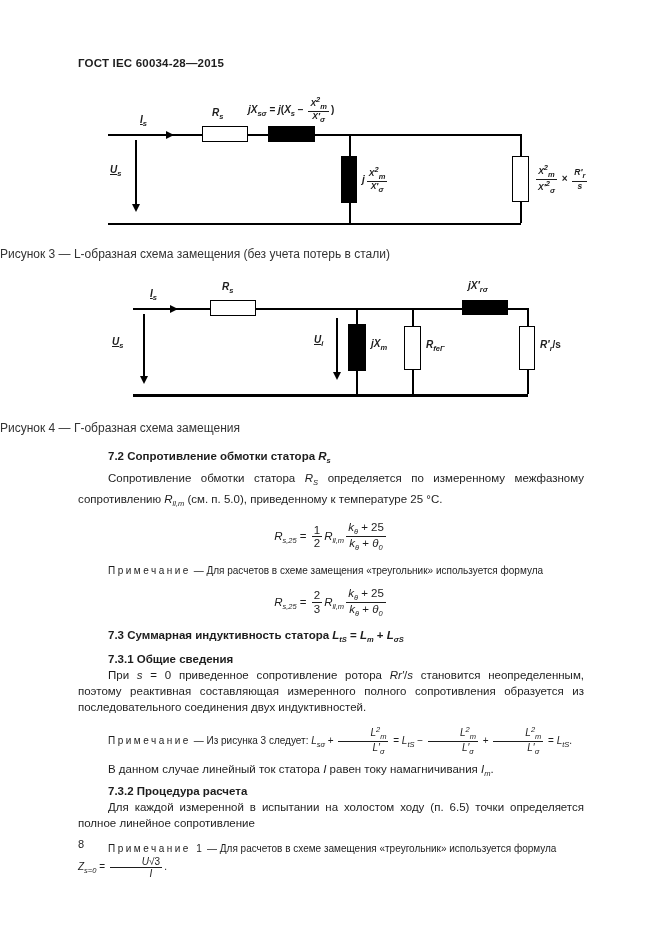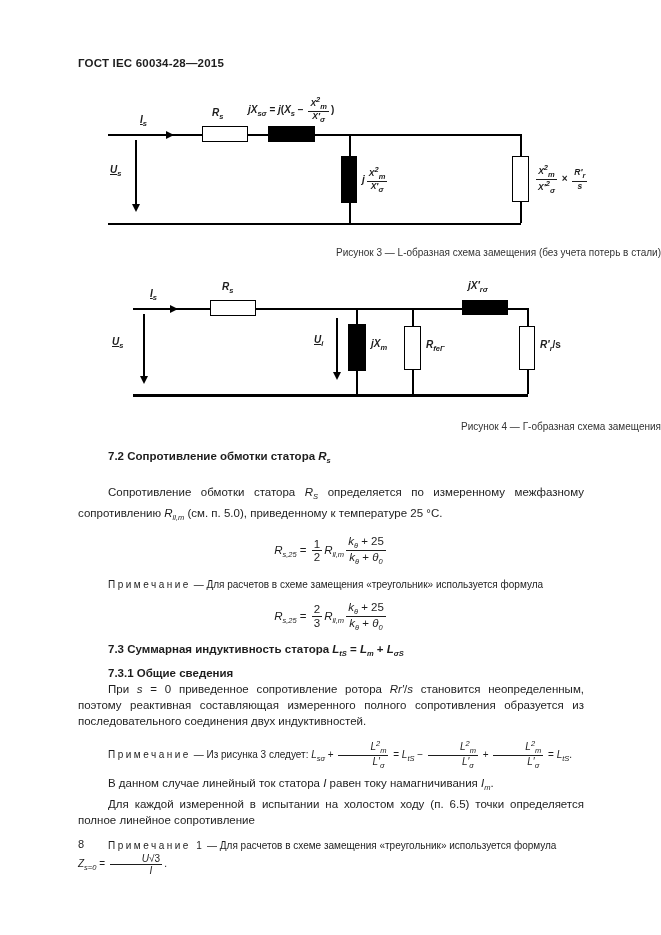--- a/index.html
+++ b/index.html
@@ -13,37 +13,37 @@
   .wire{position:absolute;background:#000;height:1.6px}
   .vwire{position:absolute;background:#000;width:1.6px}
   .boxw{position:absolute;background:#fff;border:1.8px solid #000}
   .boxb{position:absolute;background:#000}
   .tri-r{position:absolute;width:0;height:0;border-top:4px solid transparent;
          border-bottom:4px solid transparent;border-left:8px solid #000}
   .tri-d{position:absolute;width:0;height:0;border-left:4px solid transparent;
          border-right:4px solid transparent;border-top:8px solid #000}
   .dl{position:absolute;font-size:10px;font-weight:bold;font-style:normal;white-space:nowrap}
   .dl .frac{font-size:8.5px}
-  .cap{position:absolute;left:0;right:0;text-align:right;font-size:10px;color:#333}
+  .cap{position:absolute;left:0;right:0;text-align:left;font-size:12px;color:#333}
 
   
   .fv{font-style:italic}
   .ft{font-style:normal}
   .fu{text-decoration:underline}
   sub{font-size:7.5px;vertical-align:-3px;font-style:italic}
   sup{font-size:7.5px;vertical-align:4px;font-style:italic}
   .frac{display:inline-block;vertical-align:middle;text-align:center;margin:0 2px;line-height:1.1}
   .frac .num{display:block;border-bottom:1.2px solid currentColor;padding:0 2px}
   .frac .den{display:block;padding:0 2px}
   .fx{white-space:nowrap}
 
   
   .col{position:absolute;left:78px;top:448px;width:506px;font-size:11.5px;line-height:16px;text-align:justify}
   .h{font-weight:bold;margin-left:30px;text-align:left;white-space:nowrap}
-  .h72{margin-bottom:15px}
+  .h72{margin-bottom:1px}
   .h73{margin-top:9px}
   .h731{margin-top:3px}
   .h732{margin-top:1px}
   .para{text-indent:30px}
   .note{font-size:10px;line-height:14px;text-indent:30px;margin-top:11px;text-align:left}
   .note-label{letter-spacing:2.5px}
   .formula-block{text-align:center;font-weight:normal;font-size:11.5px;text-indent:0;margin:9px 0 7px}
   .pageno{position:absolute;left:78px;top:838px;font-size:11px}
 </style>
 </head>
@@ -110,19 +110,20 @@
     <div class="note"><span class="note-label">Примечание</span><span><span> — Для расчетов в схеме замещения «треугольник» используется формула</span></span></div>
     <div class="formula-block"><span class="fv">R</span><sub>s,25</sub><span class="ft"> = </span><span class="frac"><span class="num"><span class="ft">2</span></span><span class="den"><span class="ft">3</span></span></span><span class="fv">R</span><sub>ll,m</sub><span class="frac"><span class="num"><span class="fv">k</span><sub>θ</sub><span class="ft"> + 25</span></span><span class="den"><span class="fv">k</span><sub>θ</sub><span class="ft"> + </span><span class="fv">θ</span><sub>0</sub></span></span></div>
 
     <div class="h h73"><span>7.3 Суммарная индуктивность статора </span><span class="fx"><span class="fv">L</span><sub>tS</sub><span class="ft"> = </span><span class="fv">L</span><sub>m</sub><span class="ft"> + </span><span class="fv">L</span><sub>σS</sub></span></div>
     <div class="h h731">7.3.1 Общие сведения</div>
     <div class="para"><span>При </span><span class="fx"><span class="fv">s</span><span class="ft"> = 0</span></span><span> приведенное сопротивление ротора </span><span class="fx"><span class="fv">Rr′</span><span class="ft">/</span><span class="fv">s</span></span><span> становится неопределенным, поэтому реактивная составляющая измеренного полного сопротивления образуется из последовательного соединения двух индуктивностей.</span></div>
 
     <div class="note"><span class="note-label">Примечание</span><span><span> — Из рисунка 3 следует: </span><span class="fx"><span class="fv">L</span><sub>sσ</sub><span class="ft"> + </span><span class="frac"><span class="num"><span class="fv">L</span><sup>2</sup><sub>m</sub></span><span class="den"><span class="fv">L′</span><sub>σ</sub></span></span><span class="ft"> = </span><span class="fv">L</span><sub>tS</sub><span class="ft"> − </span><span class="frac"><span class="num"><span class="fv">L</span><sup>2</sup><sub>m</sub></span><span class="den"><span class="fv">L′</span><sub>σ</sub></span></span><span class="ft"> + </span><span class="frac"><span class="num"><span class="fv">L</span><sup>2</sup><sub>m</sub></span><span class="den"><span class="fv">L′</span><sub>σ</sub></span></span><span class="ft"> = </span><span class="fv">L</span><sub>tS</sub></span><span>.</span></span></div>
 
     <div class="para" style="margin-top:4px"><span>В данном случае линейный ток статора </span><span class="fx"><span class="fv">I</span></span><span> равен току намагничивания </span><span class="fx"><span class="fv">I</span><sub>m</sub></span><span>.</span></div>
+    <div class="h h732">7.3.2 Процедура расчета</div>
     <div class="para">Для каждой измеренной в испытании на холостом ходу (п. 6.5) точки определяется полное линейное сопротивление</div>
 
     <div class="note"><span class="note-label">Примечание 1</span><span><span> — Для расчетов в схеме замещения «треугольник» используется формула </span><span class="fx"><span class="fv">Z</span><sub>s=0</sub><span class="ft"> = </span><span class="frac"><span class="num"><span class="fv">U</span><span class="ft">√3</span></span><span class="den"><span class="fv">I</span></span></span></span><span>.</span></span></div>
   </div>
 
   <div class="pageno">8</div>
 </div>
 
 </body></html>

